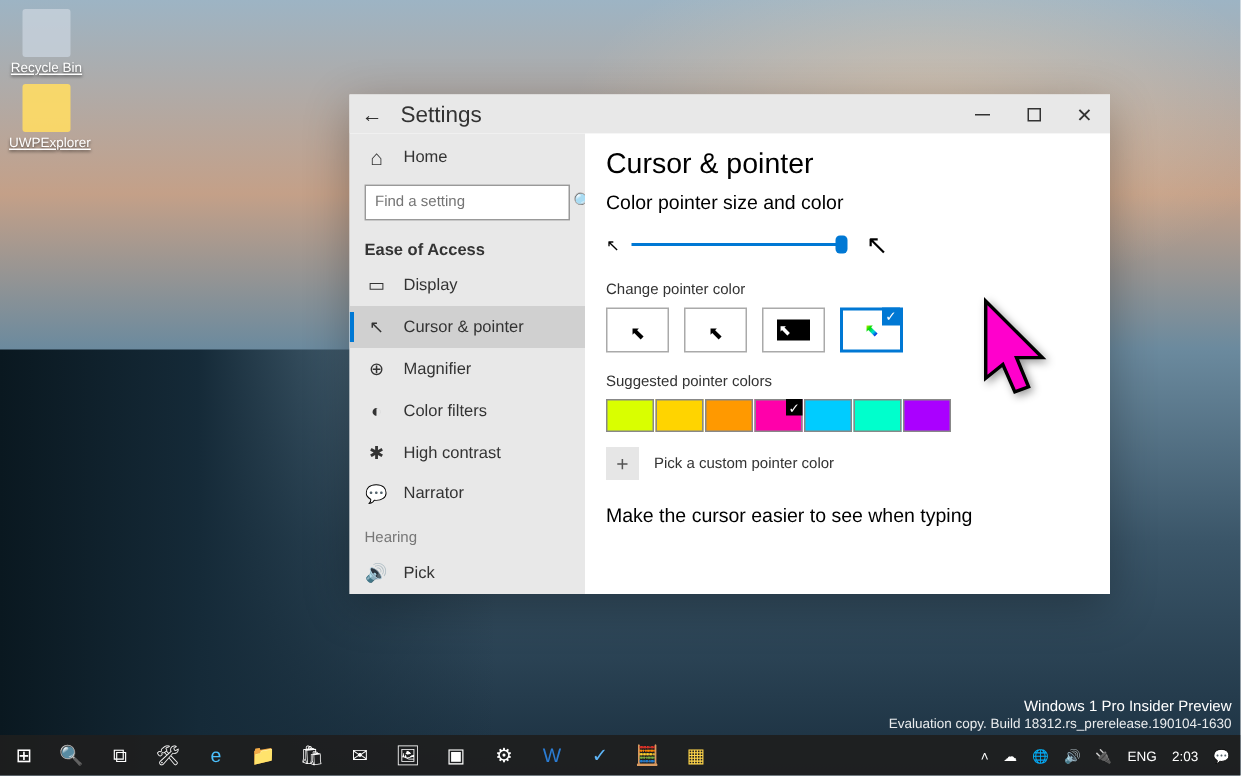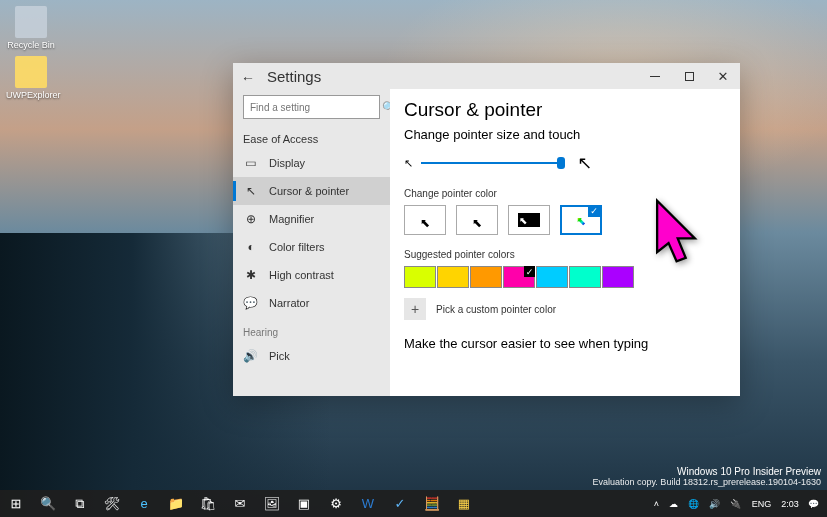--- a/index.html
+++ b/index.html
@@ -2,41 +2,41 @@
 <html><head>
 <meta charset="utf-8">
 <style>
 * { margin: 0; padding: 0; box-sizing: border-box; font-family: 'Segoe UI', Tahoma, sans-serif; }
 body { width: 827px; height: 517px; overflow: hidden; position: relative; background: linear-gradient(180deg, #9db4c4 0%, #c4a088 25%, #6b8a9e 45%, #3a5568 70%, #1a2f3f 100%); }
 .wallpaper { position: absolute; inset: 0; z-index: 0; }
 .wallpaper::before { content: ''; position: absolute; inset: 0; background: radial-gradient(ellipse 400px 200px at 75% 15%, rgba(255,220,180,0.4) 0%, transparent 60%); }
 .wallpaper::after { content: ''; position: absolute; left: 0; bottom: 0; width: 40%; height: 55%; background: linear-gradient(90deg, #0a1820 0%, #152a38 40%, transparent 100%); }
 .desktop-icon { position: absolute; width: 50px; text-align: center; z-index: 1; }
 .desktop-icon .ico { width: 32px; height: 32px; margin: 0 auto 2px; background: rgba(255,220,100,0.9); border-radius: 2px; position: relative; }
-.desktop-icon .lbl { font-size: 9px; color: #fff; text-shadow: 0 1px 2px rgba(0,0,0,0.6); }
+.desktop-icon .lbl { font-size: 9px; color: #fff; text-shadow: 0 1px 2px rgba(0,0,0,0.6); text-decoration: underline; }
 .settings-window { position: absolute; left: 233px; top: 63px; width: 507px; height: 333px; background: #fff; z-index: 10; box-shadow: 0 8px 30px rgba(0,0,0,0.3); display: flex; flex-direction: column; }
 .titlebar { height: 26px; display: flex; align-items: center; background: #e8e8e8; }
 .titlebar .back { width: 30px; height: 26px; display: flex; align-items: center; justify-content: center; font-size: 14px; color: #333; cursor: pointer; }
 .titlebar .title { font-size: 15px; color: #333; margin-left: 4px; }
 .titlebar .spacer { flex: 1; }
 .titlebar .wbtn { width: 34px; height: 26px; display: flex; align-items: center; justify-content: center; font-size: 11px; color: #333; cursor: pointer; }
 .wbtn .min-icon { width: 10px; height: 1px; background: #333; }
 .wbtn .max-icon { width: 9px; height: 9px; border: 1px solid #333; }
 .wbtn .close-icon { font-size: 13px; line-height: 1; }
 .content { flex: 1; display: flex; overflow: hidden; }
 .sidebar { width: 157px; background: #e8e8e8; display: flex; flex-direction: column; padding-top: 2px; overflow: hidden; }
 .nav-item { display: flex; align-items: center; height: 28px; padding: 0 10px; font-size: 11px; color: #333; cursor: pointer; position: relative; }
 .nav-item .icn { width: 16px; height: 16px; margin-right: 10px; display: flex; align-items: center; justify-content: center; font-size: 12px; }
 .nav-item.home .icn::before { content: '⌂'; font-size: 14px; }
 .nav-item.active { background: #d0d0d0; }
 .nav-item.active::before { content: ''; position: absolute; left: 0; top: 4px; bottom: 4px; width: 3px; background: #0078d4; }
 .search-box { margin: 4px 10px 8px; height: 24px; border: 1px solid #999; background: #fff; display: flex; align-items: center; padding: 0 6px; }
 .search-box input { flex: 1; border: none; outline: none; font-size: 10px; color: #666; background: transparent; }
 .search-box .sicon { font-size: 11px; color: #555; }
-.cat-header { font-size: 11px; font-weight: 400; color: #333; padding: 6px 10px 4px; }
+.cat-header { font-size: 11px; font-weight: 700; color: #333; padding: 6px 10px 4px; }
 .sec-header { font-size: 10px; color: #777; padding: 10px 10px 4px; }
 .main { flex: 1; background: #fff; padding: 10px 14px; overflow: hidden; }
 .main h1 { font-size: 19px; font-weight: 400; color: #000; margin-bottom: 6px; }
 .main .desc { font-size: 10px; color: #555; margin-bottom: 20px; }
 .main h2 { font-size: 13px; font-weight: 400; color: #000; margin-bottom: 10px; }
 .main .lbl { font-size: 10px; color: #333; margin-bottom: 6px; }
 .slider-row { display: flex; align-items: center; gap: 8px; margin-bottom: 14px; }
 .slider-row .small-cursor { font-size: 11px; }
 .slider { flex: 0 0 140px; height: 2px; background: #0078d4; position: relative; }
 .slider .thumb { position: absolute; right: -4px; top: -5px; width: 8px; height: 12px; background: #0078d4; border-radius: 3px; }
@@ -93,20 +93,24 @@
       </div>
     <div class="wbtn">
         <span class="max-icon"></span>
       </div>
     <div class="wbtn">
         <span class="close-icon">✕</span>
       </div>
   </div>
   <div class="content">
     <div class="sidebar">
+      <div class="nav-item home">
+        <span class="icn"></span>
+        <span>Home</span>
+      </div>
       <div class="search-box">
         <input placeholder="Find a setting" style="">
         <span class="sicon">🔍</span>
       </div>
       <div class="cat-header">Ease of Access</div>
       <div class="nav-item">
         <span class="icn">▭</span>
         <span>Display</span>
       </div>
       <div class="nav-item active">
@@ -130,21 +134,21 @@
         <span>Narrator</span>
       </div>
       <div class="sec-header">Hearing</div>
       <div class="nav-item">
         <span class="icn">🔊</span>
         <span>Pick</span>
       </div>
     </div>
     <div class="main">
       <h1>Cursor &amp; pointer</h1>
-      <h2>Change pointer size and touch</h2>
+      <h2>Color pointer size and color</h2>
       <div class="slider-row">
         <span class="small-cursor">↖</span>
         <div class="slider">
             <div class="thumb"></div>
           </div>
         <span class="large-cursor">↖</span>
       </div>
       <p class="lbl">Change pointer color</p>
       <div class="color-options">
         <div class="color-opt">
@@ -180,21 +184,21 @@
   </div>
 </div>
 
 <div class="big-cursor">
   <svg viewBox="0 0 50 70">
       <path d="M5 5 L5 50 L15 42 L22 58 L30 55 L23 38 L38 38 Z" fill="#ff00cc" stroke="#000" stroke-width="2"></path>
     </svg>
 </div>
 
 <div class="watermark">
-  <div class="l1">Windows 10 Pro Insider Preview</div>
+  <div class="l1">Windows 1 Pro Insider Preview</div>
   <div class="l2">Evaluation copy. Build 18312.rs_prerelease.190104-1630</div>
 </div>
 
 <div class="taskbar">
   <div class="tb-btn">⊞</div>
   <div class="tb-btn">🔍</div>
   <div class="tb-btn">⧉</div>
   <div class="tb-btn">🛠</div>
   <div class="tb-btn" style="color:#4cc2ff">e</div>
   <div class="tb-btn">📁</div>

